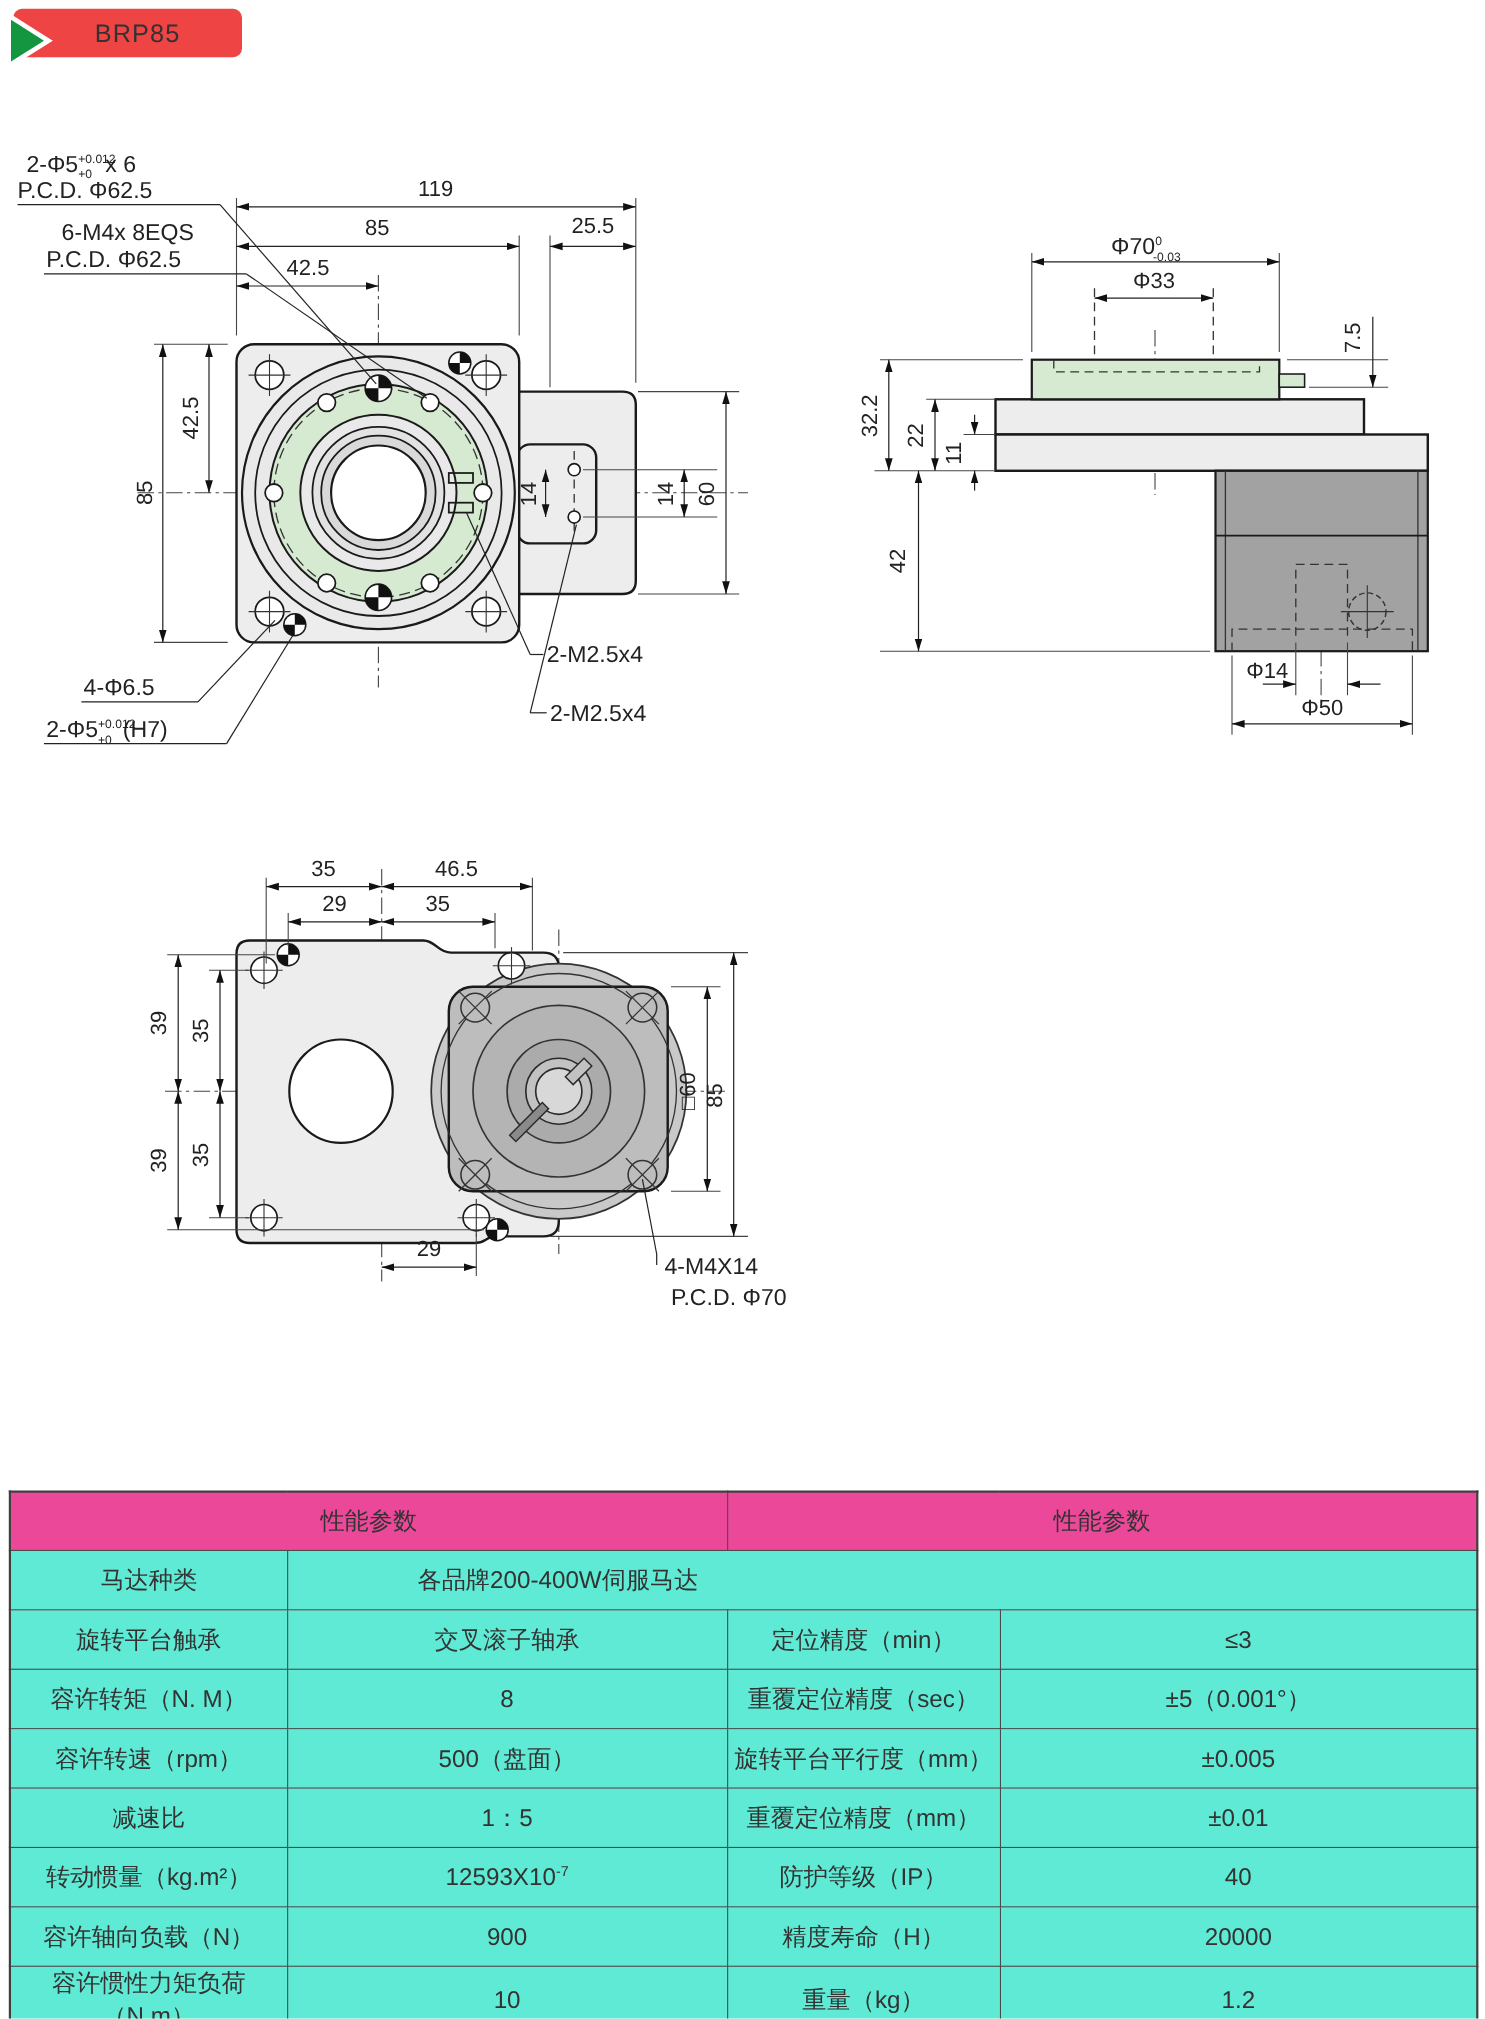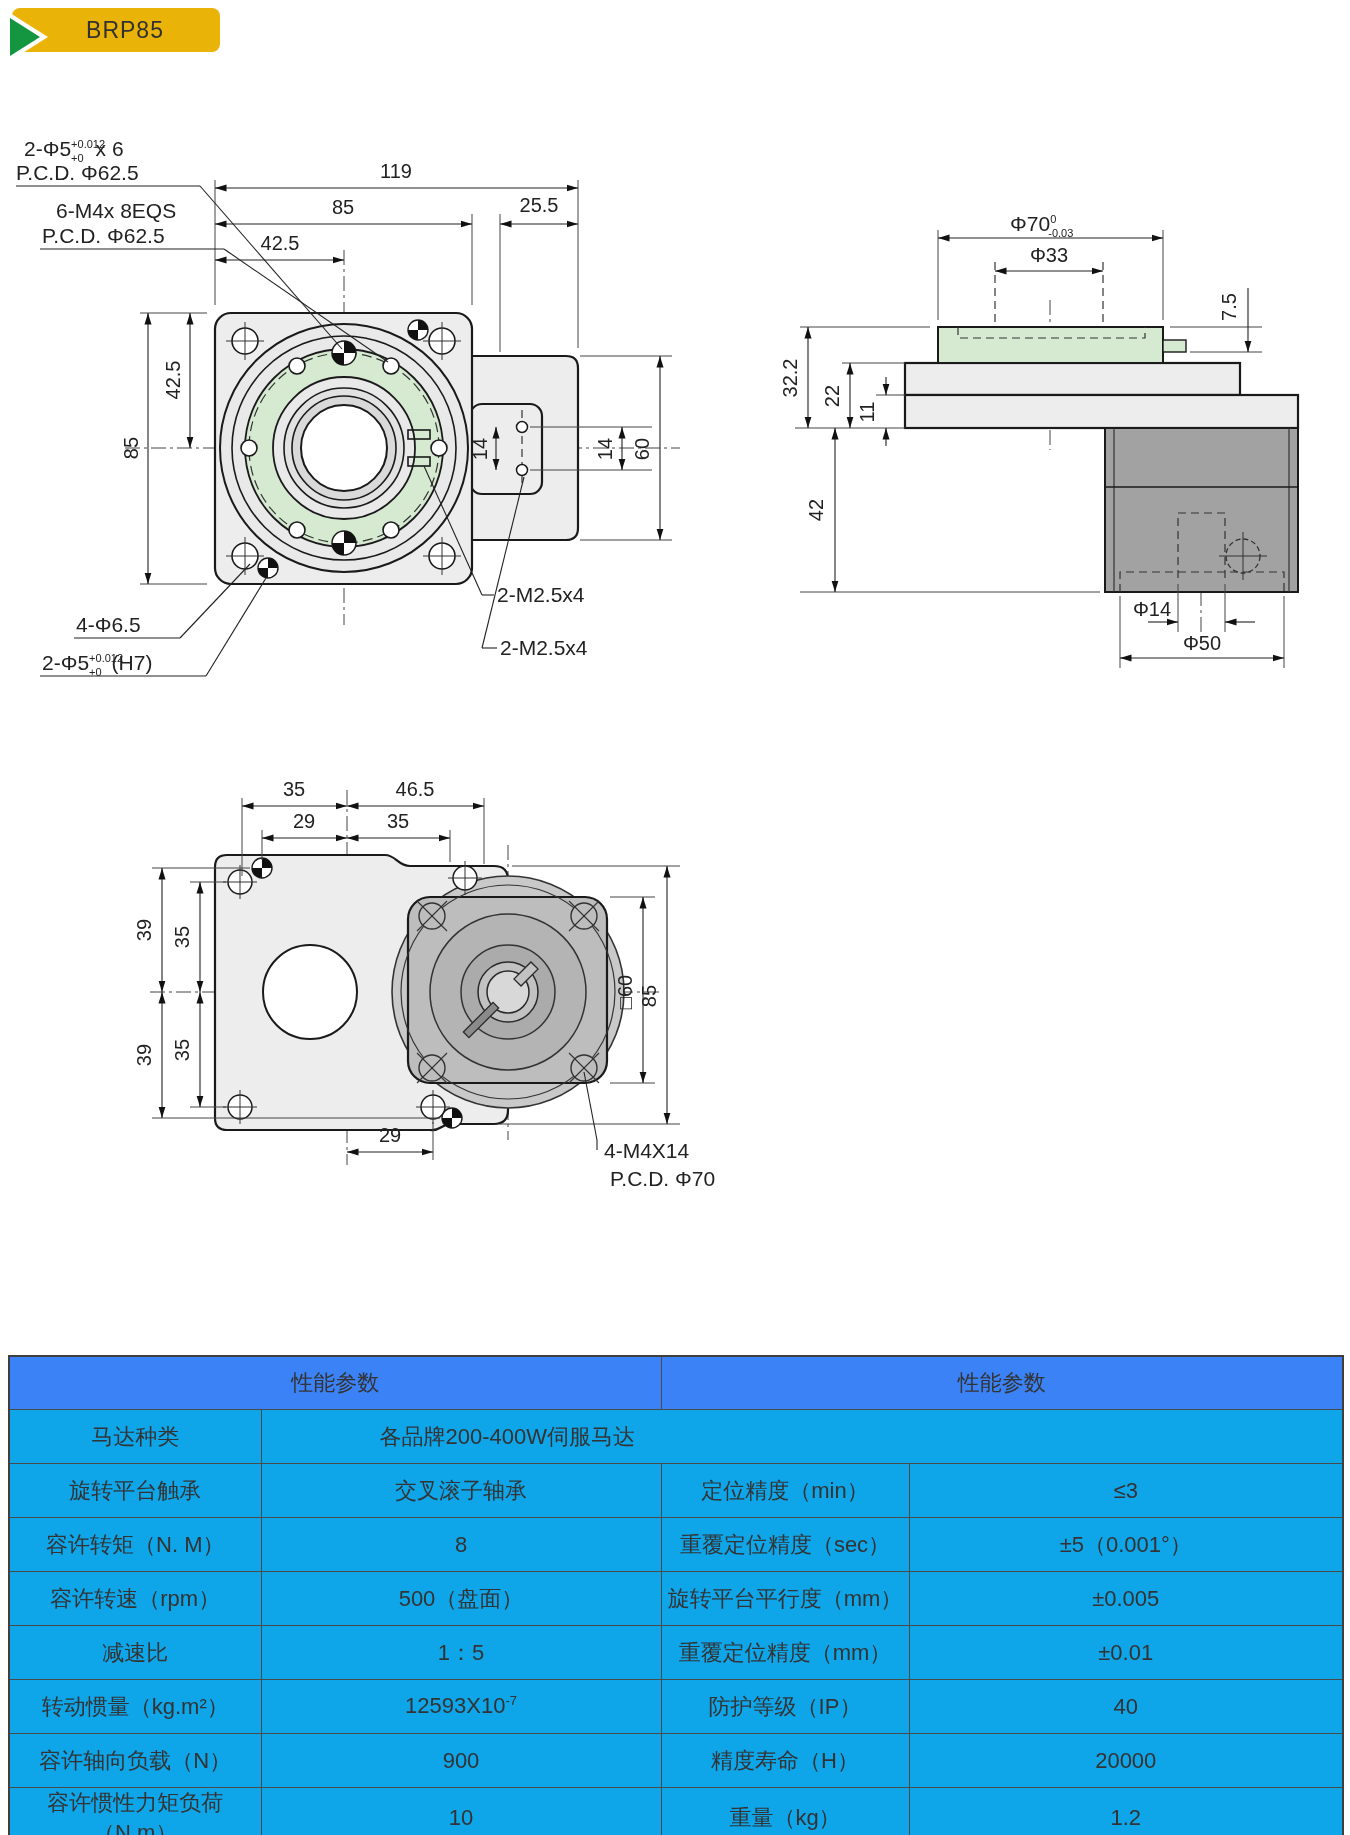--- a/index.html
+++ b/index.html
@@ -3,21 +3,21 @@
 <meta charset="utf-8">
 <style>
   html,body{margin:0;padding:0;}
   body{
     width:1350px;height:1835px;position:relative;background:#ffffff;
     font-family:"Liberation Sans", sans-serif;color:#333;overflow:hidden;
   }
   
   .badge{
     position:absolute;left:12px;top:8px;width:208px;height:44px;
-    background:#eab308;border-radius:8px;
+    background:#ef4444;border-radius:8px;
     display:flex;align-items:center;justify-content:center;
   }
   .badge-label{font-size:23px;letter-spacing:1px;color:#323232;padding-left:18px;}
   .badge-arrow{position:absolute;left:-6px;top:3px;}
   
   #drawing{position:absolute;left:0;top:0;}
   .part{fill:#ededed;stroke:#1a1a1a;stroke-width:2.2;}
   .thin{fill:none;stroke:#1a1a1a;stroke-width:1.6;}
   .dimline{stroke:#222;stroke-width:1.1;fill:none;}
   .ext{stroke:#444;stroke-width:1;fill:none;}
@@ -25,23 +25,23 @@
   .hid{stroke:#333;stroke-width:1.2;fill:none;stroke-dasharray:8 5;}
   text{fill:#222;}
   .dimtext{font-size:20px;text-anchor:middle;}
   .lbl{font-size:21px;}
   .tol{font-size:11px;}
   
   .spec-wrap{position:absolute;left:8px;top:1355px;width:1334px;}
   table.spec{border-collapse:collapse;table-layout:fixed;width:1334px;border:2px solid #3f3f3f;}
   table.spec td{
     border:1.5px solid #4a4a4a;text-align:center;vertical-align:middle;
-    font-size:22px;color:#333;height:53px;padding:0 4px;background:#0ea5e9;
+    font-size:22px;color:#333;height:53px;padding:0 4px;background:#5eead4;
   }
-  table.spec td.hdr{background:#3b82f6;height:52px;}
+  table.spec td.hdr{background:#ec4899;height:52px;}
   table.spec td.motor-val{text-align:left;padding-left:118px;}
   sup{font-size:13px;}
 </style>
 </head>
 <body>
 
 <div class="badge">
   <svg class="badge-arrow" width="46" height="52" viewBox="0 0 46 52">
     <polygon points="4,2 42,26 4,50" fill="#ffffff"></polygon>
     <polygon points="4,7 34,26 4,45" fill="#149540"></polygon>

